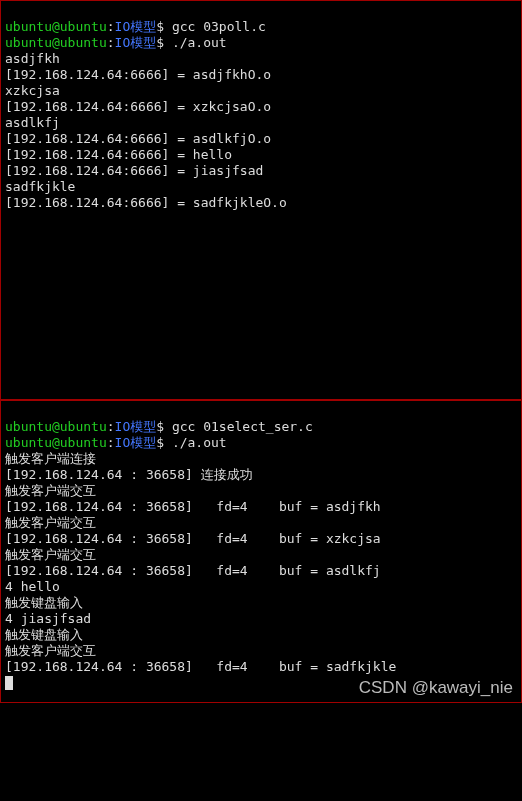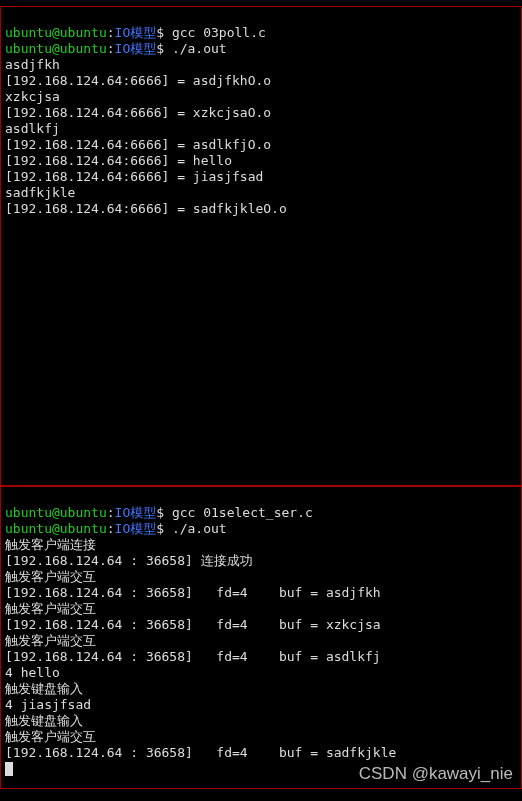--- a/index.html
+++ b/index.html
@@ -16,22 +16,21 @@
   .pane {
     box-sizing: border-box;
     border: 1px solid #a00000;
     background: #000;
     color: #ddd;
     padding: 2px 4px;
     white-space: pre;
     overflow: hidden;
   }
   .top-pane {
-    height: 480px;
-    margin-top: 6px;
+    height: 400px;
   }
   .bottom-pane {
     height: 303px;
     position: relative;
   }
   .prompt-user { color: #22cc22; }
   .prompt-colon { color: #ddd; }
   .prompt-path { color: #4477ff; }
   .prompt-dollar { color: #ddd; }
   .out { color: #ddd; }

